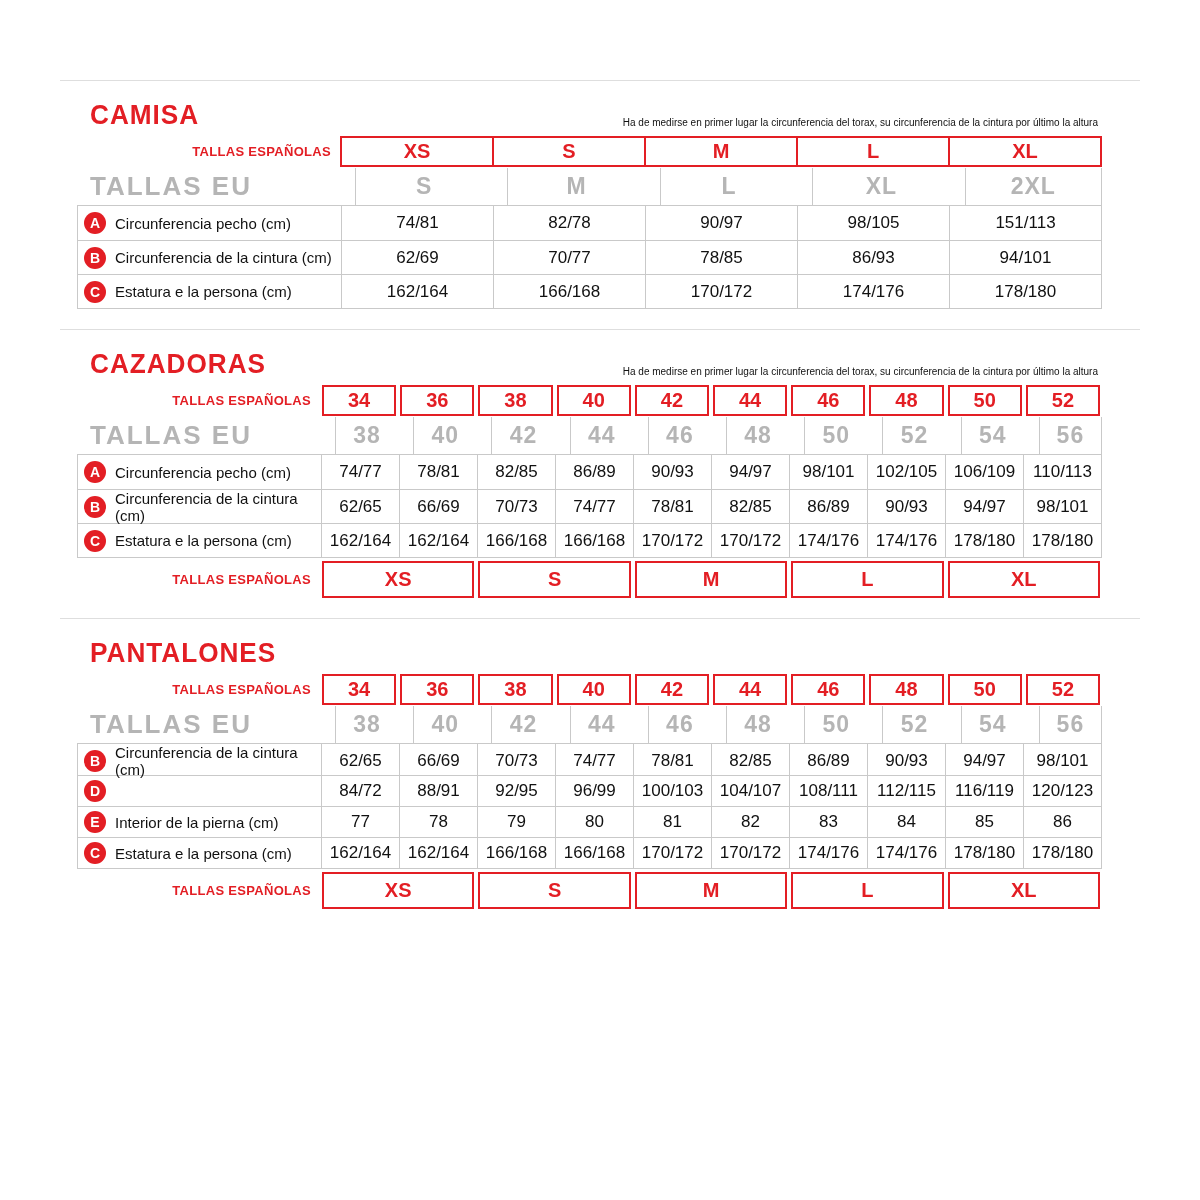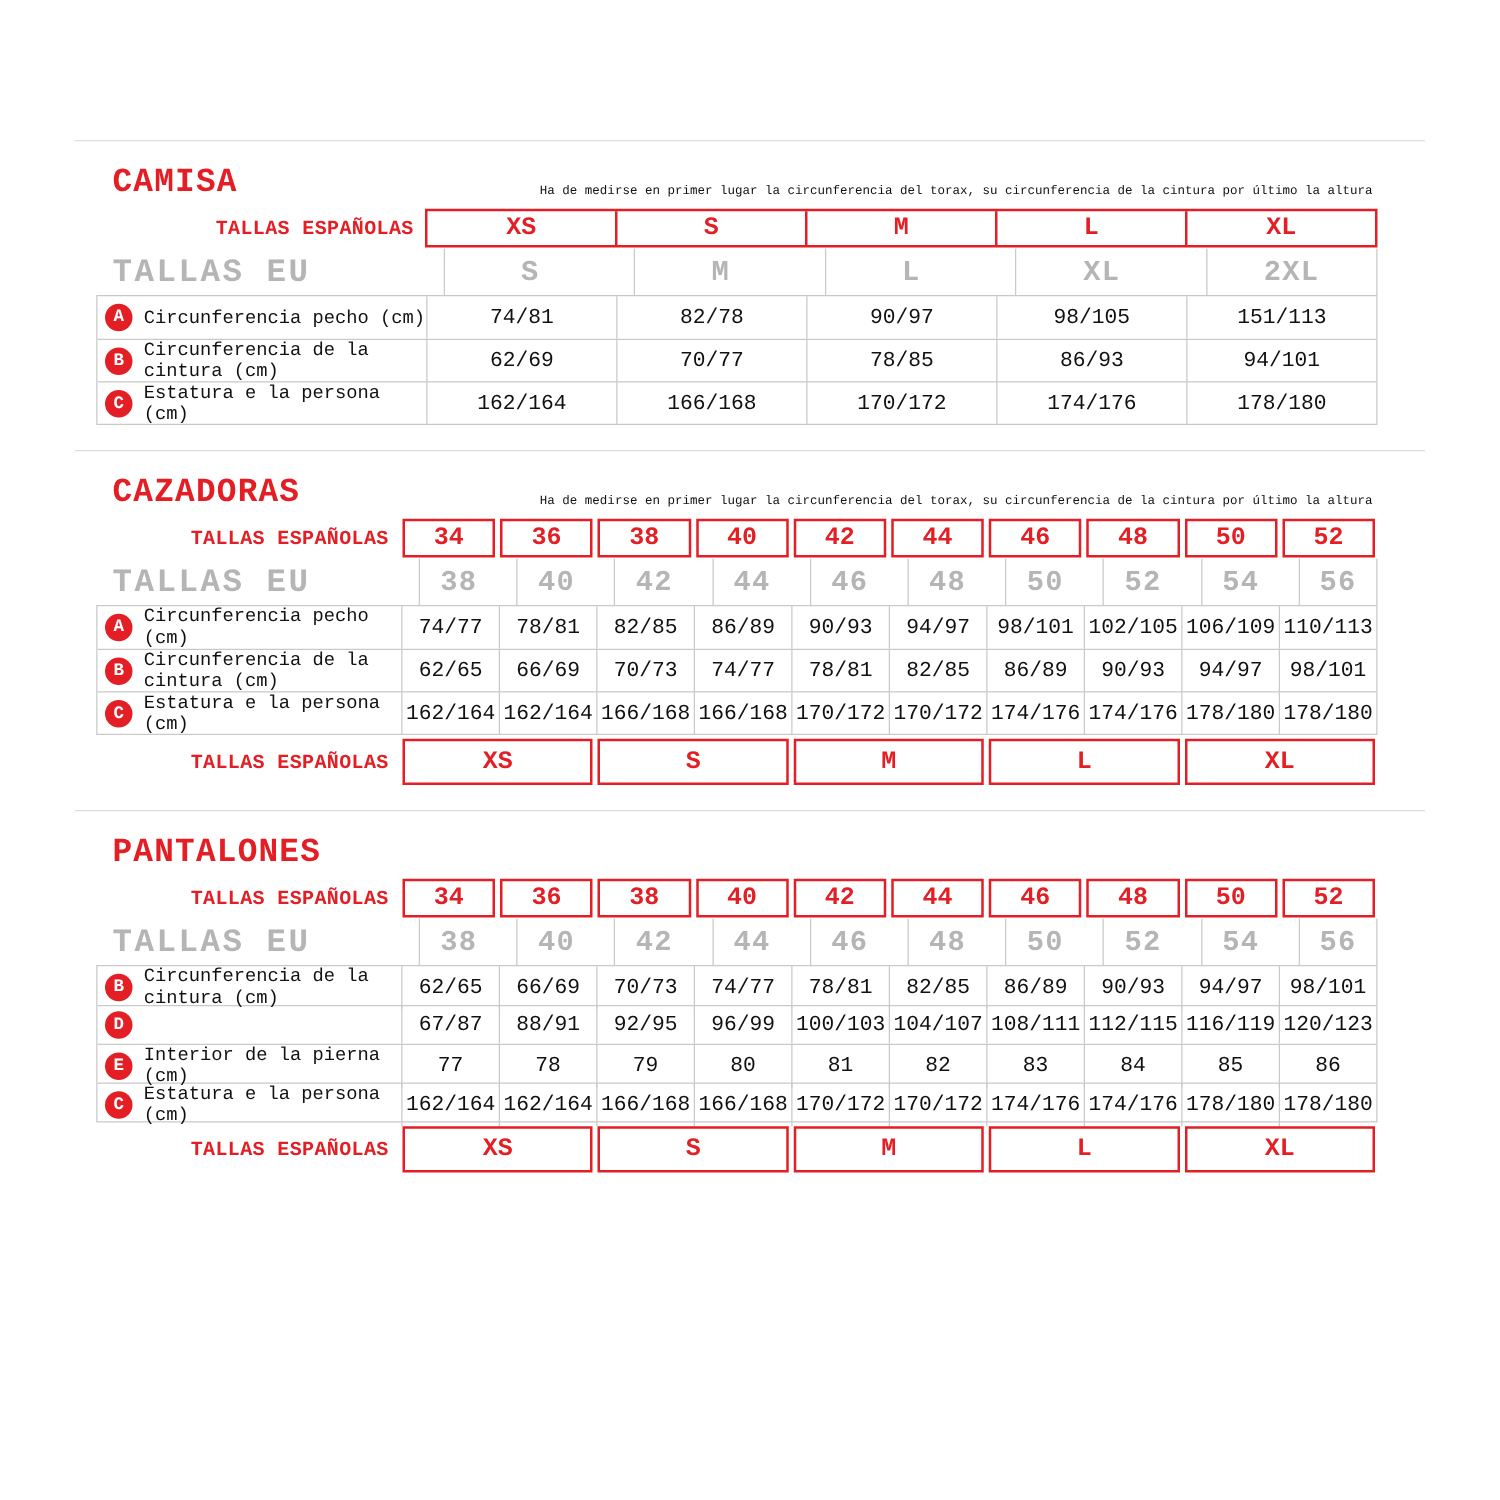--- a/index.html
+++ b/index.html
@@ -8,40 +8,40 @@
     --border:#c9c9c9;
     --divider:#dedede;
     --ink:#111111;
   }
   *{box-sizing:border-box;}
   html,body{margin:0;padding:0;}
   body{
     width:1200px;height:1200px;overflow:hidden;background:#ffffff;
     font-family:"Liberation Sans", sans-serif;color:var(--ink);
   }
-  .sheet{width:1080px;margin:0 auto;padding-top:112px;font-family:Liberation Mono, monospace;}
+  .sheet{width:1080px;margin:0 auto;padding-top:80px;}
 
   .panel{border-top:1px solid var(--divider);padding:19px 0 20px 0;}
 
   .sec-head{display:flex;justify-content:space-between;align-items:flex-end;
     padding:0 42px 0 30px;margin-bottom:5px;}
   .sec-title{margin:0;font-size:27px;font-weight:bold;color:var(--red);
     letter-spacing:1px;transform:scaleX(.97);transform-origin:left;}
   .sec-note{margin:0 0 3px 0;font-size:10px;color:var(--ink);}
 
   .grid{display:grid;grid-template-columns:var(--label-w) repeat(var(--ncols),1fr);}
   .section--5{--label-w:263px;--ncols:5;}
   .section--10{--label-w:243px;--ncols:10;}
 
   .block{width:1025px;margin-left:17px;}
 
   
   .red-row{height:31px;margin-bottom:1px;}
   .red-label{display:flex;align-items:center;justify-content:flex-end;
-    padding-right:9px;color:var(--red);font-weight:bold;font-size:16px;letter-spacing:.3px;}
+    padding-right:9px;color:var(--red);font-weight:bold;font-size:13px;letter-spacing:.3px;}
   .red-box{grid-column:2 / -1;display:flex;border:2px solid var(--red);}
   .size-cell{flex:1;display:flex;align-items:center;justify-content:center;
     color:var(--red);font-weight:bold;font-size:20px;border-left:2px solid var(--red);}
   .size-cell:first-child{border-left:none;}
   .size-box{border:2px solid var(--red);margin:0 2px;display:flex;align-items:center;
     justify-content:center;color:var(--red);font-weight:bold;font-size:20px;}
 
   
   .eu-row{height:37px;gap:15px;}
   .eu-label{display:flex;align-items:center;padding-left:13px;color:var(--gray);
@@ -268,21 +268,21 @@
           <div class="tval">82/85</div>
           <div class="tval">86/89</div>
           <div class="tval">90/93</div>
           <div class="tval">94/97</div>
           <div class="tval">98/101</div>
         </div>
         <div class="grid trow">
           <div class="tlabel">
             <div class="badge">D</div>
           </div>
-          <div class="tval">67/87</div>
+          <div class="tval">84/72</div>
           <div class="tval">88/91</div>
           <div class="tval">92/95</div>
           <div class="tval">96/99</div>
           <div class="tval">100/103</div>
           <div class="tval">104/107</div>
           <div class="tval">108/111</div>
           <div class="tval">112/115</div>
           <div class="tval">116/119</div>
           <div class="tval">120/123</div>
         </div>

